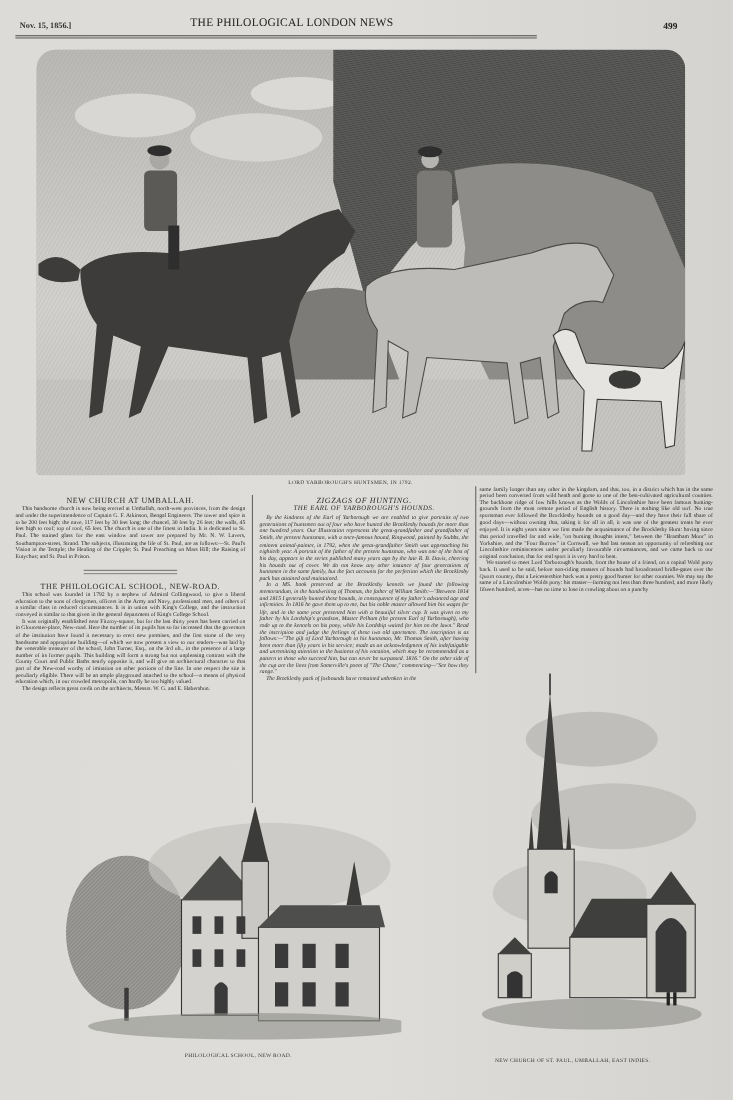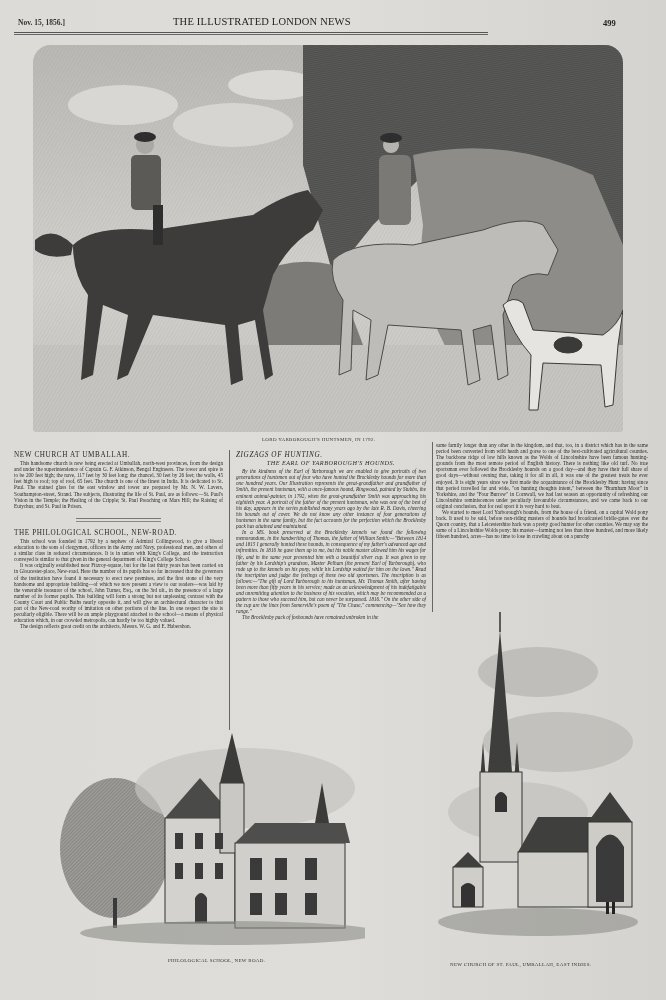--- a/index.html
+++ b/index.html
@@ -30,34 +30,34 @@
   .caption {
     position: absolute; font-size: 5px; letter-spacing: 0.3px; color: #333;
     text-transform: uppercase; white-space: nowrap;
   }
   .col {
     position: absolute; font-size: 5.2px; line-height: 6.1px; text-align: justify; color: #2b2b2b;
   }
   .col p { margin: 0; text-indent: 6px; }
   .col p.noindent { text-indent: 0; }
   .heading {
-    font-size: 7.2px; letter-spacing: 0.6px; margin: 0 0 2px 0; text-transform: uppercase; color: #2a2a2a;
+    text-align: center; font-size: 7.2px; letter-spacing: 0.6px; margin: 0 0 2px 0; text-transform: uppercase; color: #2a2a2a;
   }
   .subheading { text-align: center; font-size: 6.2px; letter-spacing: 0.5px; margin: 0 0 2px 0; text-transform: uppercase; color:#2a2a2a;}
   .colrule { position: absolute; width: 1px; background: #666; }
   .shortrule { height: 2px; border-top: 1px solid #777; border-bottom: 1px solid #888; margin: 9px auto 8px; width: 85px; }
   svg { display: block; }
 </style>
 </head>
 <body>
 
 <div class="page">
 
   <div class="mh-date">Nov. 15, 1856.]</div>
-  <div class="mh-title">THE ILLUSTRATED LONDON NEWS</div>
+  <div class="mh-title">THE PHILOLOGICAL LONDON NEWS</div>
   <div class="mh-page">499</div>
   <div class="rule-top3"></div>
 
   <div class="engraving hunt-img">
     <svg width="590" height="387" viewBox="0 0 590 387">
       <defs>
         <linearGradient id="sky" x1="0" y1="0" x2="0" y2="1">
           <stop offset="0" stop-color="#b9b8b4"></stop>
           <stop offset="0.6" stop-color="#d2d1cd"></stop>
           <stop offset="1" stop-color="#c4c3bf"></stop>

